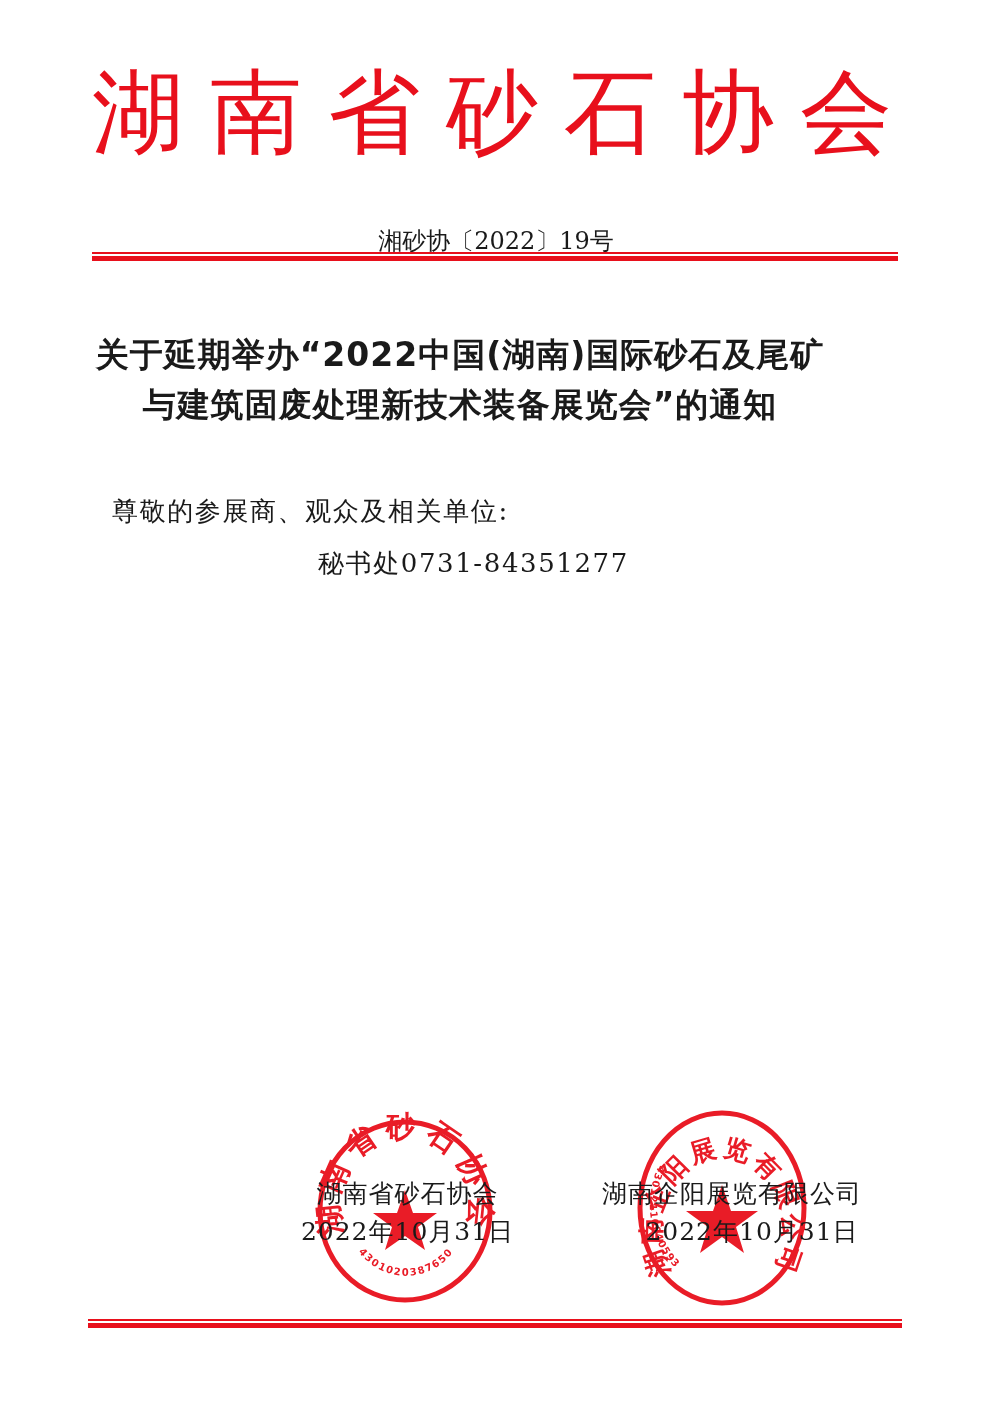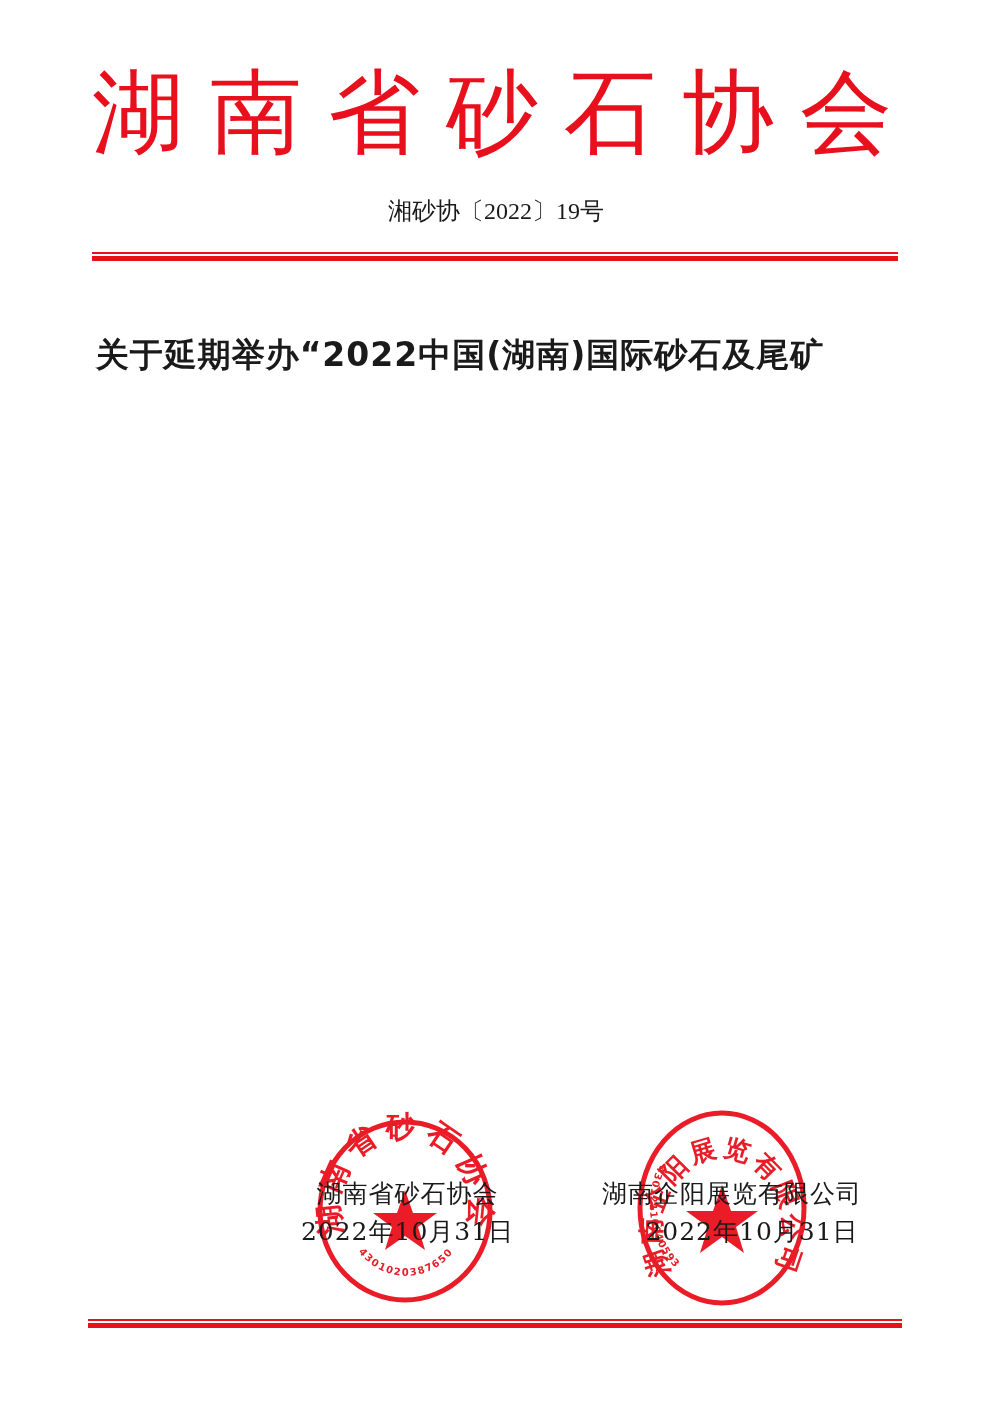--- a/index.html
+++ b/index.html
@@ -27,27 +27,26 @@
       color: #e8101c;
       letter-spacing: 26px;
       line-height: 110px;
       padding-left: 18px;
       box-sizing: border-box;
       white-space: nowrap;
     }
     .doc-number {
       position: absolute;
       left: 0;
-      top: 194px;
+      top: 224px;
       width: 992px;
       text-align: center;
       font-size: 24px;
       line-height: 34px;
       color: #1a1a1a;
-      font-family: Liberation Serif, serif;
     }
     .rule {
       position: absolute;
     }
     .rule .thin {
       position: absolute;
       left: 0; right: 0;
       top: 0;
       height: 2px;
       background: #e8101c;
@@ -123,23 +122,26 @@
 
 <div class="doc-number">湘砂协〔2022〕19号</div>
 
 <div class="rule rule-top">
   <div class="thin"></div>
   <div class="thick"></div>
 </div>
 
 <div class="title">
   <div>关于延期举办“2022中国(湖南)国际砂石及尾矿</div>
+  <div>与建筑固废处理新技术装备展览会”的通知</div>
 </div>
 
 <div class="body-text">
+  <p>尊敬的参展商、观众及相关单位:</p>
+  <p class="contact-line2">秘书处0731-84351277</p>
 </div>
 
 <div class="seal seal-left">
   <svg viewBox="0 0 178 186">
     <defs>
       <path id="arcL" d="M 26 110 A 66 70 0 1 1 152 110" fill="none"></path>
       <path id="arcLbot" d="M 40 130 A 60 62 0 0 0 140 130" fill="none"></path>
     </defs>
     <ellipse cx="89" cy="93" rx="85" ry="89" fill="none" stroke="#e8101c" stroke-width="5"></ellipse>
     <text font-family="DejaVu Sans, sans-serif" font-size="30" font-weight="bold" fill="#e8101c" letter-spacing="8">

